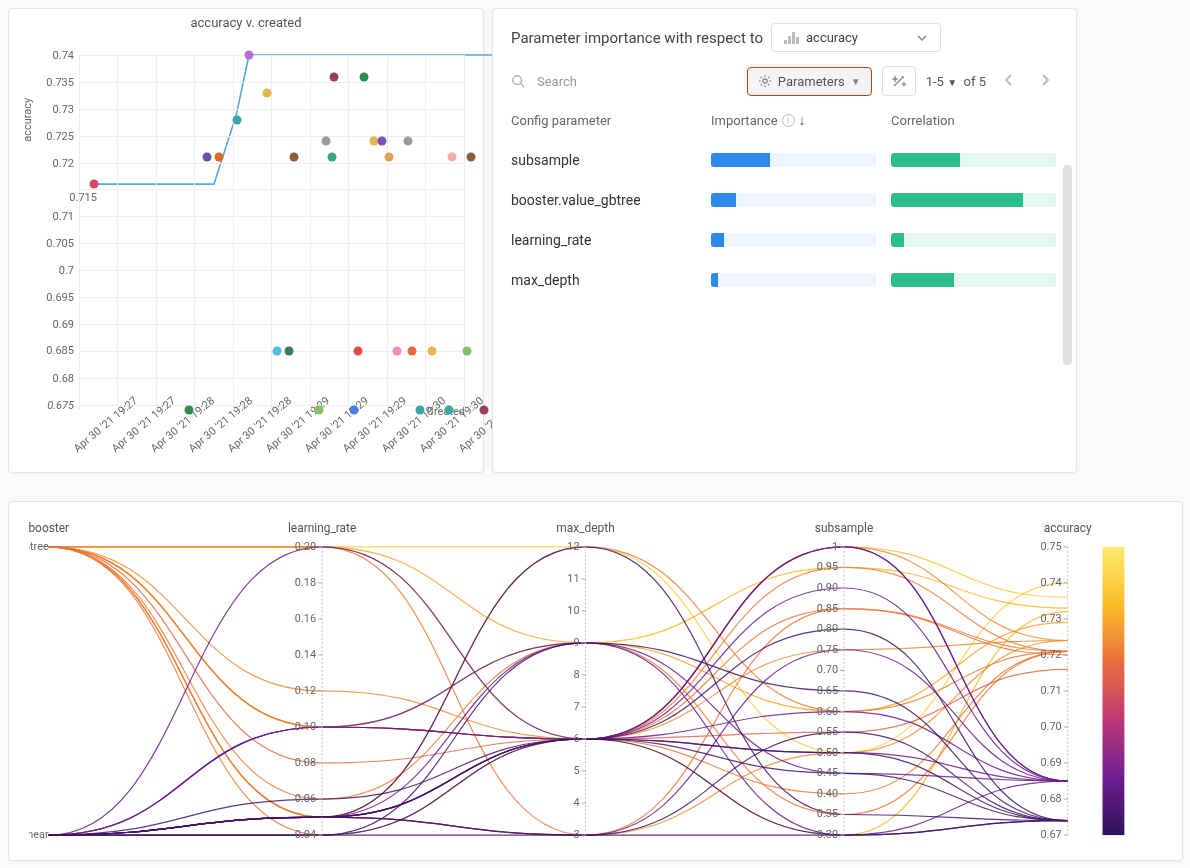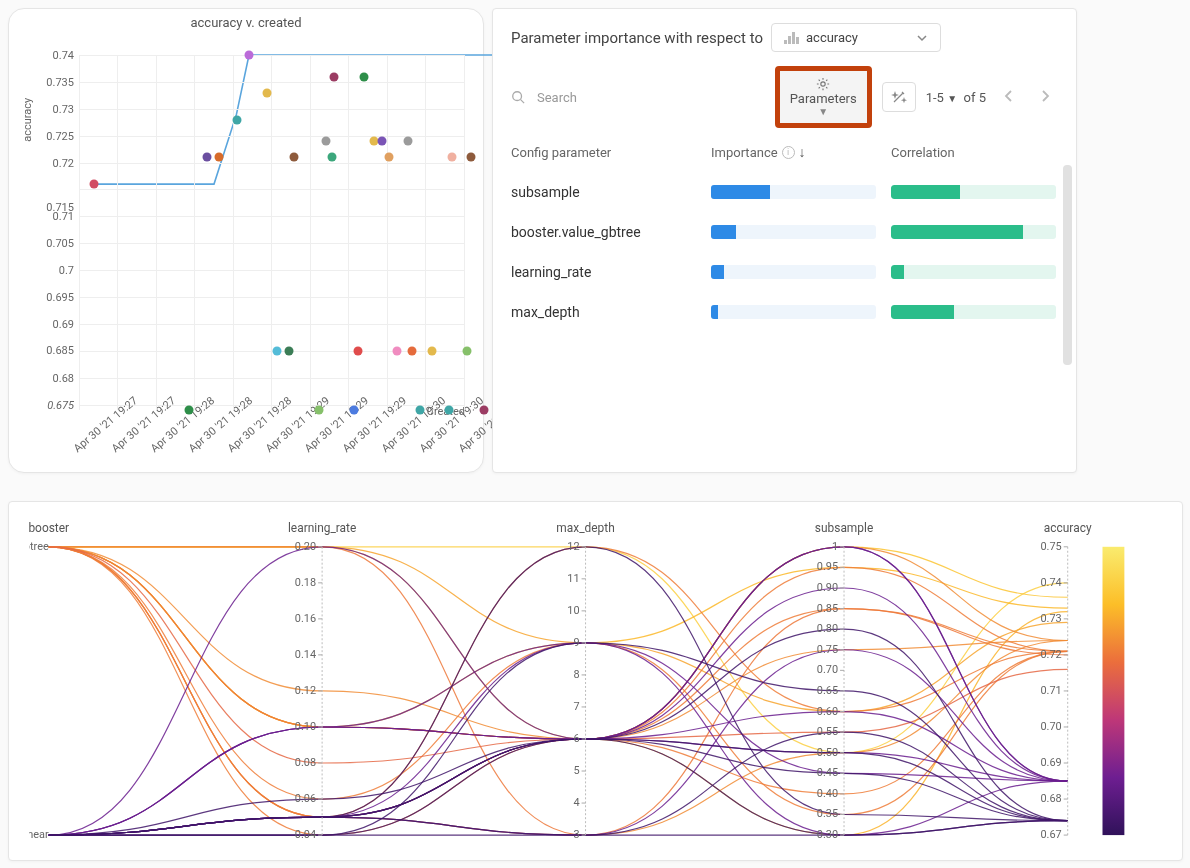--- a/index.html
+++ b/index.html
@@ -11,21 +11,21 @@
   color: #333;
 }
 .page { width: 1190px; }
 .top-row { display: flex; gap: 8px; }
 .panel {
   background: #fff;
   border: 1px solid #e5e5e5;
   border-radius: 4px;
   box-shadow: 0 1px 3px rgba(0,0,0,0.04);
 }
-.panel-left { width: 476px; height: 465px; position: relative; border-radius: 16px; }
+.panel-left { width: 476px; height: 465px; position: relative; }
 .panel-right { width: 585px; height: 465px; display: flex; flex-direction: column; }
 .panel-bottom { width: 1175px; height: 360px; margin-top: 28px; padding: 10px 20px; }
 
 
 .chart-title { text-align: center; font-size: 13px; color: #555; padding-top: 6px; }
 .scatter-wrap { position: relative; height: 430px; padding: 0 10px 0 55px; }
 .scatter-plot { position: absolute; left: 70px; right: 18px; top: 25px; height: 355px; }
 .scatter-grid-v, .scatter-grid-h { position: absolute; background: #eee; }
 .scatter-grid-h { left: 0; right: 0; height: 1px; }
 .scatter-grid-v { top: 0; bottom: 0; width: 1px; }
@@ -40,22 +40,22 @@
 .pi-title { font-size: 15px; color: #444; }
 .metric-select {
   display: flex; align-items: center; border: 1px solid #ddd; border-radius: 4px;
   padding: 6px 12px; gap: 8px; color: #444; background: #fff; min-width: 170px;
 }
 .mini-bars { display: inline-block; width: 14px; height: 12px; position: relative; }
 .mini-bars span { position: absolute; bottom: 0; width: 3px; background: #bbb; }
 .pi-toolbar { display: flex; align-items: center; padding: 4px 18px 10px 18px; gap: 10px; }
 .search { display: flex; align-items: center; color: #999; gap: 12px; flex: 1; font-size: 13px; }
 .btn {
-  display: flex; align-items: center; border: 5px solid #c2410c;
-  background: #f4f4f4; border-radius: 4px; padding: 6px 10px; font-size: 13px; color: #555; flex-direction: column;
+  display: flex; align-items: center; gap: 6px; border: 1px solid #c2410c;
+  background: #f4f4f4; border-radius: 4px; padding: 6px 10px; font-size: 13px; color: #555;
 }
 .icon-btn { width: 34px; height: 30px; display: flex; align-items: center; justify-content: center; border: 1px solid transparent; border-radius: 4px; color: #888;}
 .icon-btn.boxed { border-color: #ddd; background: #fff; }
 .range-text { font-size: 13px; color: #555; white-space: nowrap; }
 .chev { color: #aaa; padding: 0 8px; }
 
 .pi-table-header {
   display: grid; grid-template-columns: 200px 180px 180px 12px;
   padding: 6px 14px 8px 18px; font-size: 13px; color: #666; align-items: center;
 }
@@ -177,21 +177,21 @@
             <div class="scatter-point" style="left: 422.5px; top: 102.197px; background: rgb(76, 123, 224);"></div>
             <div class="scatter-point" style="left: 437.5px; top: 43.0303px; background: rgb(46, 142, 73);"></div>
             <div class="scatter-point" style="left: 447.5px; top: 355px; background: rgb(224, 76, 76);"></div>
             <div class="scatter-point" style="left: 465px; top: 355px; background: rgb(122, 84, 181);"></div>
           </div>
       <div class="y-tick" style="top: 25px;">0.74</div>
           <div class="y-tick" style="top: 51.8939px;">0.735</div>
           <div class="y-tick" style="top: 78.7879px;">0.73</div>
           <div class="y-tick" style="top: 105.682px;">0.725</div>
           <div class="y-tick" style="top: 132.576px;">0.72</div>
-          <div class="y-tick" style="top: 177px;">0.715</div>
+          <div class="y-tick" style="top: 167px; margin-left: 23px;">0.715</div>
           <div class="y-tick" style="top: 186.364px;">0.71</div>
           <div class="y-tick" style="top: 213.258px;">0.705</div>
           <div class="y-tick" style="top: 240.152px;">0.7</div>
           <div class="y-tick" style="top: 267.045px;">0.695</div>
           <div class="y-tick" style="top: 293.939px;">0.69</div>
           <div class="y-tick" style="top: 320px;">0.685</div>
           <div class="y-tick" style="top: 347.727px;">0.68</div>
           <div class="y-tick" style="top: 374.621px; font-style: italic;">0.675</div>
         </div>
     </div>

